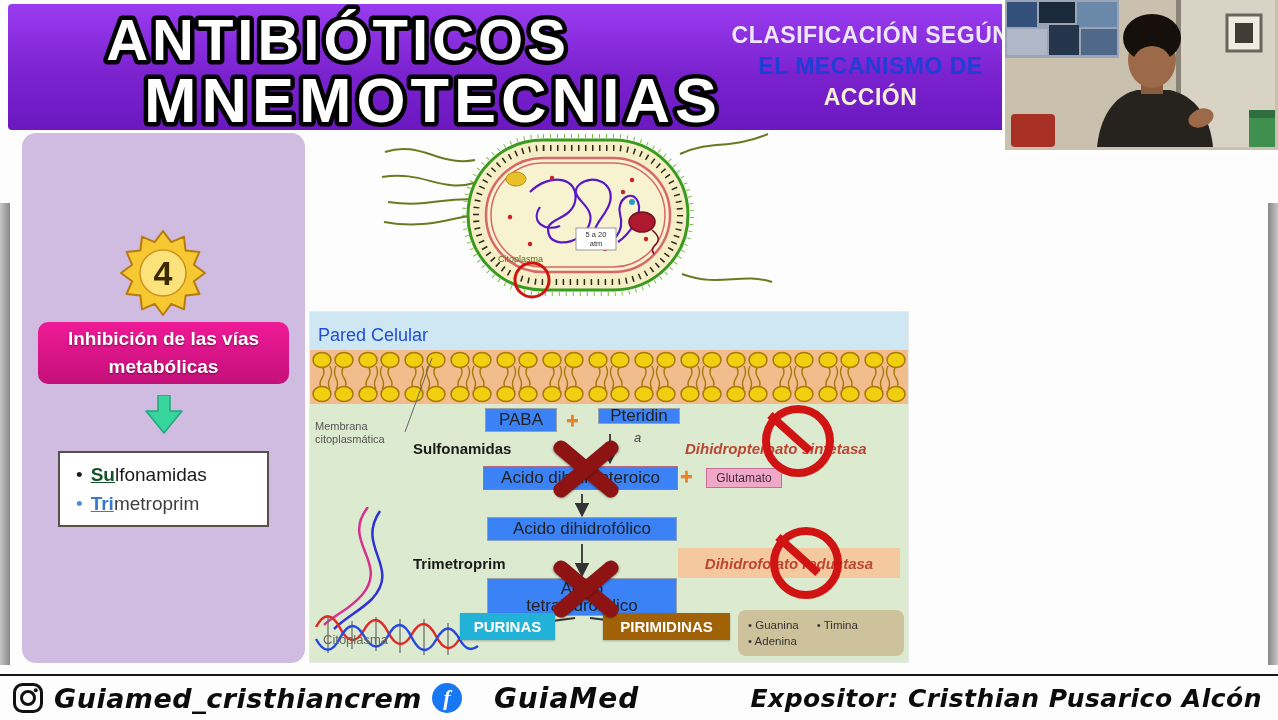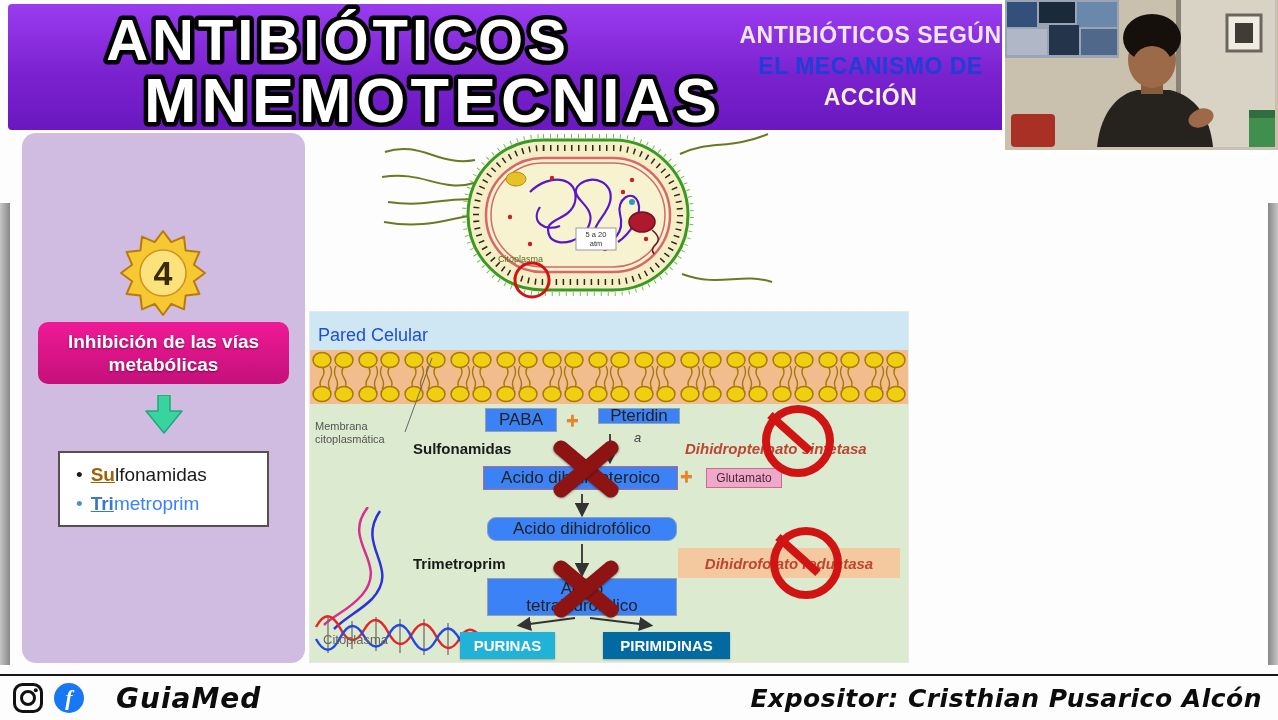--- a/index.html
+++ b/index.html
@@ -34,36 +34,36 @@
   
   .sidebar{
     position:absolute;left:22px;top:133px;width:283px;height:530px;z-index:3;
     background:#cfbce0;border-radius:14px;
   }
   .star{position:absolute;left:98px;top:97px;}
   .topic-box{
     position:absolute;left:16px;top:189px;width:251px;height:62px;
     background:linear-gradient(180deg,#ef1a96,#c4107a);border-radius:10px;
     display:flex;align-items:center;justify-content:center;text-align:center;
-    color:#fff;font-weight:bold;font-size:19px;line-height:23px;padding:0 26px;
+    color:#fff;font-weight:bold;font-size:19px;line-height:28px;padding:0 26px;
     box-sizing:border-box;text-shadow:0 1px 2px rgba(0,0,0,.45);
   }
   .down-arrow{position:absolute;left:123px;top:262px;}
   .drug-box{
     position:absolute;left:36px;top:318px;width:211px;height:76px;box-sizing:border-box;
     background:#fff;border:2px solid #58504a;display:flex;flex-direction:column;
     justify-content:center;gap:7px;padding-left:16px;font-size:19px;
   }
   .drug-row{display:flex;align-items:baseline;gap:8px;}
   .bullet1{color:#1a1a1a;}
   .bullet2{color:#4a90d9;}
-  .drug-prefix{font-weight:bold;text-decoration:underline;color:#a16207;}
+  .drug-prefix{font-weight:bold;text-decoration:underline;color:#14532d;}
   .drug-rest{color:#1a1a1a;}
   .drug-prefix.blue{color:#3a78c9;}
-  .drug-rest.gray{color:#3b82f6;text-align:center;}
+  .drug-rest.gray{color:#404040;text-align:center;}
   
   .bacteria{position:absolute;left:380px;top:122px;z-index:5;}
   
   .panel{
     position:absolute;left:310px;top:312px;width:598px;height:350px;z-index:4;
     box-shadow:0 0 0 1px rgba(0,0,0,.08);
   }
   .wall{position:absolute;left:0;top:0;width:598px;height:38px;background:#cfe7f2;}
   .wall-label{position:absolute;left:8px;top:13px;font-size:18px;color:#1d4ed8;}
   .membrane{position:absolute;left:0;top:38px;width:598px;height:54px;background:#f2bd8c;}
@@ -77,21 +77,21 @@
   .cyto-label{position:absolute;left:13px;top:320px;font-size:13px;color:#67675a;z-index:3;}
   .pbox{
     position:absolute;background:#3b82f6;border:1.5px solid #9aa0a8;box-sizing:border-box;
     display:flex;align-items:center;justify-content:center;font-size:17px;color:#222;z-index:3;
   }
   .box-paba{left:175px;top:96px;width:72px;height:24px;}
   .box-pteridin{left:288px;top:96px;width:82px;height:16px;}
   .box-dihidropteroico{left:173px;top:154px;width:195px;height:24px;border-color:#b86a80;}
   .box-glutamato{left:396px;top:156px;width:76px;height:20px;background:#f0a8c8;
     border-color:#c86a9a;font-size:12px;color:#4a2a3a;}
-  .box-dihidrofolico{left:177px;top:205px;width:190px;height:24px;border-color:#8aa0c0;border-radius:9px;}
+  .box-dihidrofolico{left:177px;top:205px;width:190px;height:24px;border-color:#8aa0c0;}
   .box-tetra{left:177px;top:266px;width:190px;height:38px;flex-direction:column;line-height:17px;}
   .plus{position:absolute;font-weight:bold;font-size:22px;color:#f08020;z-index:3;
     text-shadow:0 1px 0 rgba(120,60,0,.4);}
   .plus1{left:256px;top:96px;}
   .plus2{left:370px;top:152px;}
   .note-a{position:absolute;left:324px;top:118px;font-size:13px;font-style:italic;color:#444;z-index:3;}
   .path-label{position:absolute;font-weight:bold;font-size:15px;color:#1a1a1a;z-index:3;}
   .lbl-sulfo{left:103px;top:128px;}
   .lbl-trime{left:103px;top:243px;}
   .enzyme{position:absolute;font-style:italic;font-weight:bold;font-size:15px;color:#bc4632;z-index:4;}
@@ -106,25 +106,25 @@
   .xmark i.b2{transform:translate(-50%,-50%) rotate(-40deg);}
   .x1{left:243px;top:127px;}
   .x2{left:243px;top:247px;}
   .noSign{position:absolute;width:56px;height:56px;border:8px solid #d01414;border-radius:50%;
     box-sizing:content-box;z-index:6;}
   .noSign::after{content:"";position:absolute;left:-7px;top:16px;width:54px;height:8px;
     background:#d01414;transform:rotate(42deg);}
   .no1{left:452px;top:93px;}
   .no2{left:460px;top:215px;}
   .result-box{
-    position:absolute;top:320px;height:27px;display:flex;align-items:center;justify-content:center;
+    position:absolute;top:301px;height:27px;display:flex;align-items:center;justify-content:center;
     color:#fff;font-weight:bold;font-size:15px;z-index:3;box-shadow:0 1px 2px rgba(0,0,0,.25);
   }
   .box-purinas{left:150px;width:95px;background:#22b2d8;}
-  .box-pirimidinas{left:293px;width:127px;background:#0369a1;}
+  .box-pirimidinas{left:293px;width:127px;background:#a16207;}
   .legend{
     position:absolute;left:428px;top:298px;width:166px;height:46px;background:#cdc29b;
     border-radius:8px;box-sizing:border-box;padding:7px 10px;font-size:11.5px;color:#333;z-index:3;
   }
   .legend-row{display:flex;gap:18px;line-height:16px;}
   .legend-item::before{content:"•  ";}
   
   .footer{
     position:absolute;left:0;bottom:0;width:1278px;height:46px;background:#fdfdfd;
     border-top:2px solid #181818;display:flex;align-items:center;gap:10px;
@@ -140,21 +140,21 @@
 </style>
 </head>
 <body>
 
 <div class="header">
   <svg class="title-svg" width="740" height="126">
     <text x="330" y="56" text-anchor="middle" font-family="Liberation Sans, sans-serif" font-size="58" font-weight="bold" letter-spacing="4" fill="#ffffff" stroke="#000000" stroke-width="9" stroke-linejoin="round" paint-order="stroke">ANTIBIÓTICOS</text>
     <text x="425" y="118" text-anchor="middle" font-family="Liberation Sans, sans-serif" font-size="63" font-weight="bold" letter-spacing="5" fill="#ffffff" stroke="#000000" stroke-width="9" stroke-linejoin="round" paint-order="stroke">MNEMOTECNIAS</text>
   </svg>
   <div class="subtitle">
-    <div class="sub1">ANTIBIÓTICOS SEGÚN</div>
+    <div class="sub1">CLASIFICACIÓN SEGÚN</div>
     <div class="sub2">EL MECANISMO DE</div>
     <div class="sub3">ACCIÓN</div>
   </div>
 </div>
 
 <div class="webcam">
   <svg width="270" height="147" viewBox="0 0 270 147">
     <rect x="0" y="0" width="270" height="147" fill="#c9c0ae"></rect>
     <rect x="175" y="0" width="95" height="147" fill="#d9d3c6"></rect>
     <rect x="171" y="0" width="5" height="147" fill="#8a8478"></rect>
@@ -353,26 +353,36 @@
       <i class="b2"></i>
     </div>
   <div class="xmark x2">
       <i class="b1"></i>
       <i class="b2"></i>
     </div>
 
   <div class="result-box box-purinas">PURINAS</div>
   <div class="result-box box-pirimidinas">PIRIMIDINAS</div>
 
+  <div class="legend">
+    <div class="legend-row">
+      <span class="legend-item">Guanina</span>
+      <span class="legend-item">Timina</span>
+    </div>
+    <div class="legend-row">
+      <span class="legend-item">Adenina</span>
+    </div>
+  </div>
 </div>
 
 <div class="footer">
   <svg width="32" height="32" viewBox="0 0 32 32">
     <rect x="2.5" y="2.5" width="27" height="27" rx="8" fill="none" stroke="#111" stroke-width="3"></rect>
     <circle cx="16" cy="16" r="6.5" fill="none" stroke="#111" stroke-width="3"></circle>
     <circle cx="23.8" cy="8.2" r="2" fill="#111"></circle>
   </svg>
+  <span class="ig-handle">Guiamed_cristhiancrem</span>
   <span class="fb-badge">
     <span>f</span>
   </span>
   <span class="fb-name">GuiaMed</span>
   <span class="expositor">Expositor: Cristhian Pusarico Alcón</span>
 </div>
 
 </body></html>

